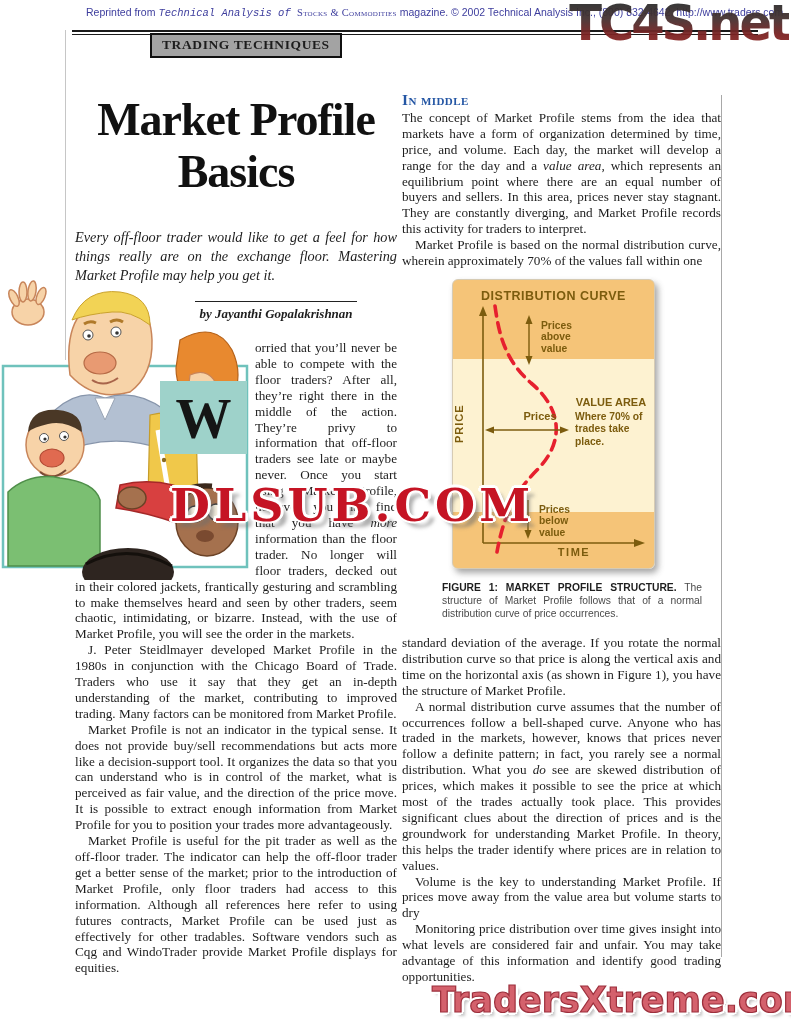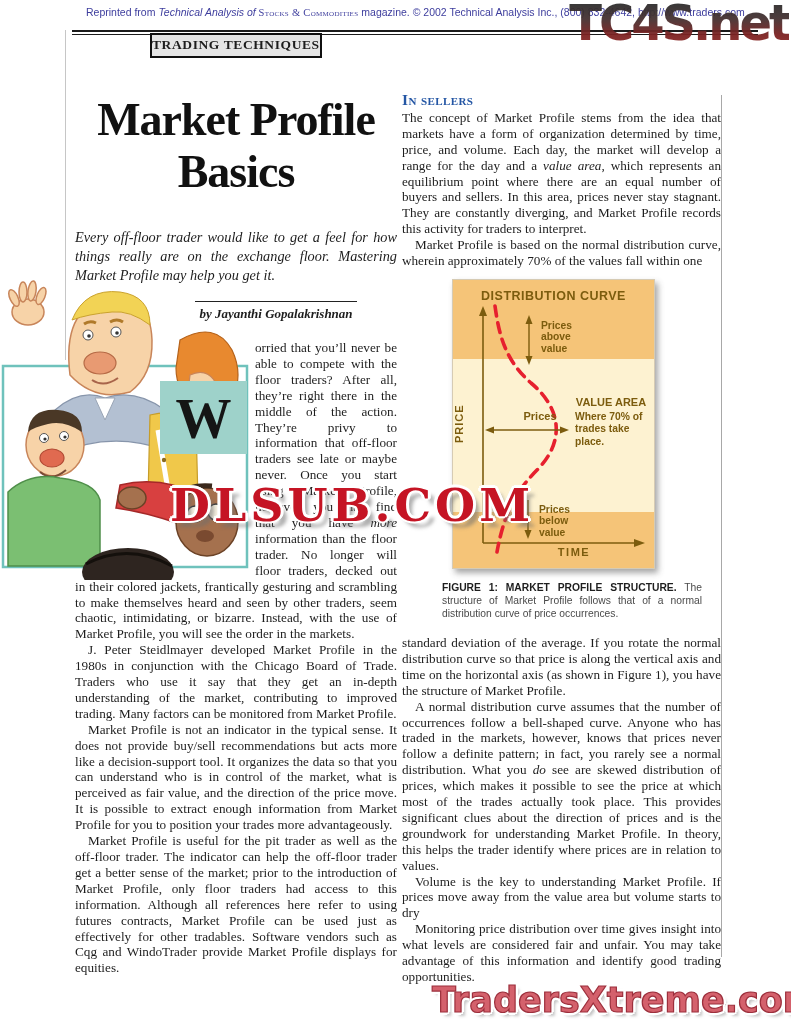--- a/index.html
+++ b/index.html
@@ -8,29 +8,29 @@
     position:relative; width:791px; height:1024px; margin:0 auto;
     background:#ffffff; overflow:hidden;
     font-family:"Liberation Serif", serif; color:#1d1d1d;
   }
   
   .reprint-line {
     position:absolute; left:86px; top:6px; width:690px;
     font-family:"Liberation Sans", sans-serif; font-size:10.5px; color:#3d3d9d;
     white-space:nowrap;
   }
-  .reprint-line .ital { font-family:Liberation Sans, sans-serif; font-style:italic; }
+  .reprint-line .ital { font-family:Liberation Mono, monospace; font-style:italic; }
   .reprint-line .smallcaps { font-family:"Liberation Serif", serif; font-variant:small-caps; letter-spacing:.3px; }
   .rule-a { position:absolute; left:72px; top:30px; width:686px; height:0; border-top:2px solid #1b1b1b; }
   .rule-b { position:absolute; left:72px; top:34px; width:686px; height:0; border-top:1px solid #1b1b1b; }
   .hairline-left  { position:absolute; left:65px; top:30px; width:1px; height:330px; background:#c6c6c6; }
   .hairline-right { position:absolute; left:721px; top:95px; width:1px; height:862px; background:#a8a8a8; }
   .section-box {
     position:absolute; left:150px; top:33px; z-index:3;
-    background:#e5e5e5; border:2px solid #101010; padding:2px 0 3px;
+    background:#a3a3a3; border:2px solid #101010; padding:2px 10px 3px;
     font-weight:bold; font-size:13.5px; letter-spacing:.6px;
   }
   
   .wm-tc4s {
     position:absolute; right:2px; top:-6px; z-index:40;
     font-family:"DejaVu Sans", sans-serif; font-weight:bold;
     font-size:48px; letter-spacing:-3px; transform:scaleY(1.05);
     background:linear-gradient(180deg,#2e2e2e 18%,#463232 45%,#7d2222 72%,#95302c 100%);
     -webkit-background-clip:text; background-clip:text; color:transparent;
     opacity:.95;
@@ -73,21 +73,21 @@
     font-family:"Liberation Serif", serif; font-weight:bold; font-size:56px; color:#151515;
   }
   
   .right-col { position:absolute; left:402px; top:92px; width:319px; z-index:2; }
   .sect-head { color:#2456a4; font-weight:bold; font-size:15.5px; font-variant:small-caps; letter-spacing:.4px; margin-bottom:2px; }
   .right-col p { margin:0; }
   
   .fig-wrap { position:relative; height:356px; margin-top:10px; }
   .figure {
     position:absolute; left:50px; top:0; width:203px; height:290px;
-    border-radius:0; border:1px solid #d6cbb4;
+    border-radius:6px; border:1px solid #d6cbb4;
     background:linear-gradient(180deg,#f5c478 0 27.5%, #fdf2d1 27.5% 80.5%, #f5c478 80.5% 100%);
     box-shadow:3px 4px 6px rgba(60,60,60,.45);
     font-family:"Liberation Sans", sans-serif; color:#7c5c0e;
   }
   .fig-title { position:absolute; top:9px; width:100%; text-align:center; font-weight:bold; font-size:12.5px; letter-spacing:.5px; }
   .fig-svg { position:absolute; left:0; top:0; }
   .fig-label { position:absolute; font-weight:bold; font-size:10.3px; line-height:11.5px; }
   .lab-above { left:88px; top:40px; width:46px; }
   .lab-below { left:86px; top:224px; width:46px; }
   .lab-volume { left:52px; top:131px; width:70px; text-align:center; font-size:11px; }
@@ -188,21 +188,21 @@
     <div class="byline-wrap">
       <div class="byline">by Jayanthi Gopalakrishnan</div>
     </div>
     <p class="bodytext p-first"><span class="wrap-spacer"></span><span>orried that you’ll never be able to compete with the floor traders? After all, they’re right there in the middle of the action. They’re privy to information that off-floor traders see late or maybe never. Once you start using Market Profile, however, you may find that you have </span><i>more</i><span> information than the floor trader. No longer will floor traders, decked out in their colored jackets, frantically gesturing and scrambling to make themselves heard and seen by other traders, seem chaotic, intimidating, or bizarre. Instead, with the use of Market Profile, you will see the order in the markets.</span></p>
     <p class="bodytext indent">J. Peter Steidlmayer developed Market Profile in the 1980s in conjunction with the Chicago Board of Trade. Traders who use it say that they get an in-depth understanding of the market, contributing to improved trading. Many factors can be monitored from Market Profile.</p>
     <p class="bodytext indent">Market Profile is not an indicator in the typical sense. It does not provide buy/sell recommendations but acts more like a decision-support tool. It organizes the data so that you can understand who is in control of the market, what is perceived as fair value, and the direction of the price move. It is possible to extract enough information from Market Profile for you to position your trades more advantageously.</p>
     <p class="bodytext indent">Market Profile is useful for the pit trader as well as the off-floor trader. The indicator can help the off-floor trader get a better sense of the market; prior to the introduction of Market Profile, only floor traders had access to this information. Although all references here refer to using futures contracts, Market Profile can be used just as effectively for other tradables. Software vendors such as Cqg and WindoTrader provide Market Profile displays for equities.</p>
   </div>
 
   <div class="right-col bodytext">
-    <div class="sect-head">In sellers</div>
+    <div class="sect-head">In middle</div>
     <p><span>The concept of Market Profile stems from the idea that markets have a form of organization determined by time, price, and volume. Each day, the market will develop a range for the day and a </span><i>value area</i><span>, which represents an equilibrium point where there are an equal number of buyers and sellers. In this area, prices never stay stagnant. They are constantly diverging, and Market Profile records this activity for traders to interpret.</span></p>
     <p class="indent">Market Profile is based on the normal distribution curve, wherein approximately 70% of the values fall within one</p>
 
     <div class="fig-wrap">
       <div class="figure">
         <div class="fig-title">DISTRIBUTION CURVE</div>
         <svg class="fig-svg" width="203" height="290" viewBox="0 0 203 290">
 
           <line x1="30" y1="34" x2="30" y2="263" stroke="#7c5c0e" stroke-width="1.6"></line>
           <polygon points="30,26 26,36 34,36" fill="#7c5c0e"></polygon>

